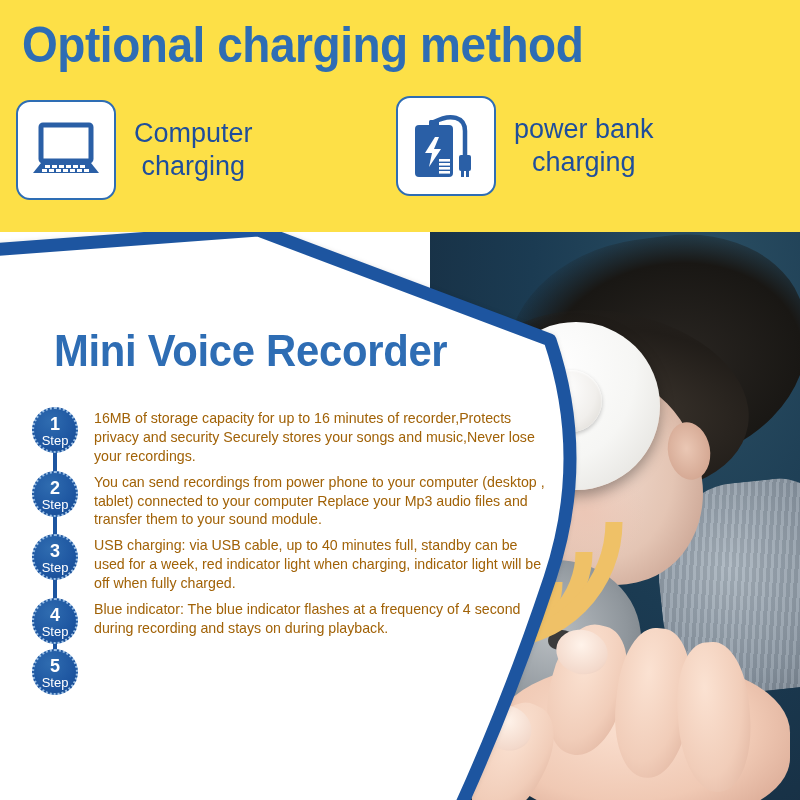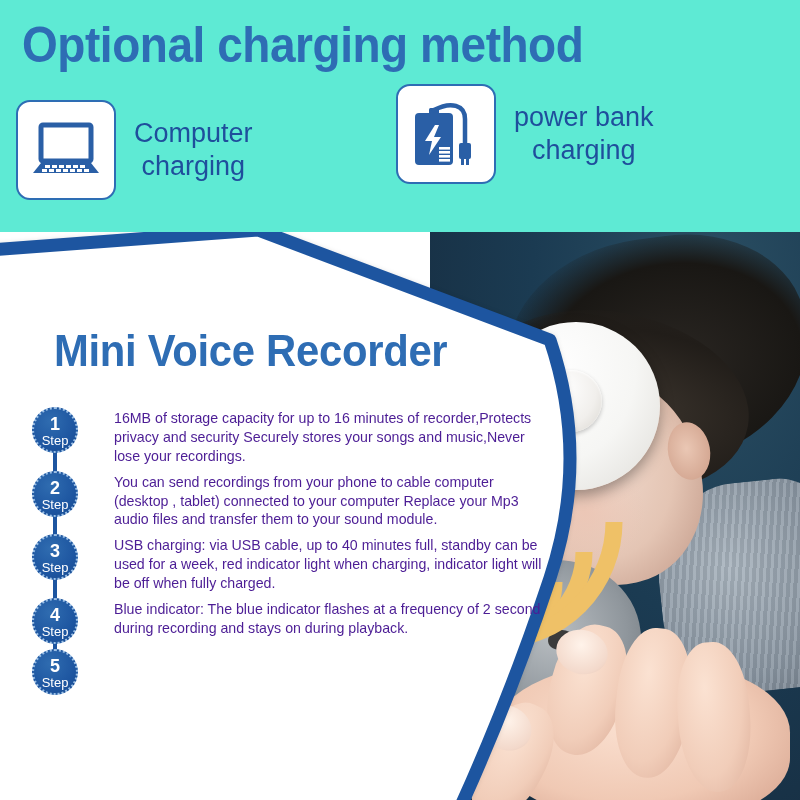--- a/index.html
+++ b/index.html
@@ -17,21 +17,21 @@
     overflow: hidden;
     background: #ffffff;
   }
 
   
   #top-section {
     position: absolute;
     left: 0; top: 0;
     width: 800px;
     height: 232px;
-    background: #5eead4;
+    background: #fde047;
     z-index: 5;
   }
   #main-title {
     position: absolute;
     left: 22px;
     top: 16px;
     font-size: 50px;
     font-weight: bold;
     color: #2E6DB4;
     letter-spacing: -0.5px;
@@ -40,21 +40,21 @@
     white-space: nowrap;
   }
 
   .charge-option {
     position: absolute;
     display: flex;
     align-items: center;
     text-align: center;
   }
   #option-computer { left: 16px; top: 100px; }
-  #option-powerbank { left: 370px; top: 84px; padding-left: 26px; }
+  #option-powerbank { left: 370px; top: 96px; padding-left: 26px; }
 
   .icon-box {
     width: 96px;
     height: 96px;
     border: 2px solid #2E6DB4;
     border-radius: 14px;
     background: #ffffff;
     display: flex;
     align-items: center;
     justify-content: center;
@@ -296,24 +296,23 @@
     left: 50%;
     margin-left: -2px;
     width: 4px;
     background: #1d55a0;
     z-index: 1;
   }
   .conn-down { top: 44px; height: 44px; }
   .step-text {
     font-size: 14.2px;
     line-height: 1.33;
-    color: #4c1d95;
+    color: #a16207;
     padding-top: 2px;
     padding-right: 8px;
-    margin-left: 20px;
   }
 
   .swave { fill: none; stroke: #EFC167; stroke-width: 17; stroke-linecap: butt; }
 </style>
 </head>
 <body>
 
 <div id="page">
 
   <div id="photo">
@@ -376,21 +375,21 @@
       </div>
 
       <div class="step-row">
         <div class="badge-col">
           <div class="step-badge">
             <span class="step-num">2</span>
             <span class="step-word">Step</span>
           </div>
           <div class="connector conn-down"></div>
         </div>
-        <div class="step-text">You can send recordings from your phone to cable computer (desktop , tablet) connected to your computer Replace your Mp3 audio files and transfer them to your sound module.</div>
+        <div class="step-text">You can send recordings from power phone to your computer (desktop , tablet) connected to your computer Replace your Mp3 audio files and transfer them to your sound module.</div>
       </div>
 
       <div class="step-row">
         <div class="badge-col">
           <div class="step-badge">
             <span class="step-num">3</span>
             <span class="step-word">Step</span>
           </div>
           <div class="connector conn-down"></div>
         </div>
@@ -398,21 +397,21 @@
       </div>
 
       <div class="step-row">
         <div class="badge-col">
           <div class="step-badge">
             <span class="step-num">4</span>
             <span class="step-word">Step</span>
           </div>
           <div class="connector conn-down"></div>
         </div>
-        <div class="step-text">Blue indicator: The blue indicator flashes at a frequency of 2 second during recording and stays on during playback.</div>
+        <div class="step-text">Blue indicator: The blue indicator flashes at a frequency of 4 second during recording and stays on during playback.</div>
       </div>
 
       <div class="step-row">
         <div class="badge-col">
           <div class="step-badge">
             <span class="step-num">5</span>
             <span class="step-word">Step</span>
           </div>
         </div>
       </div>

